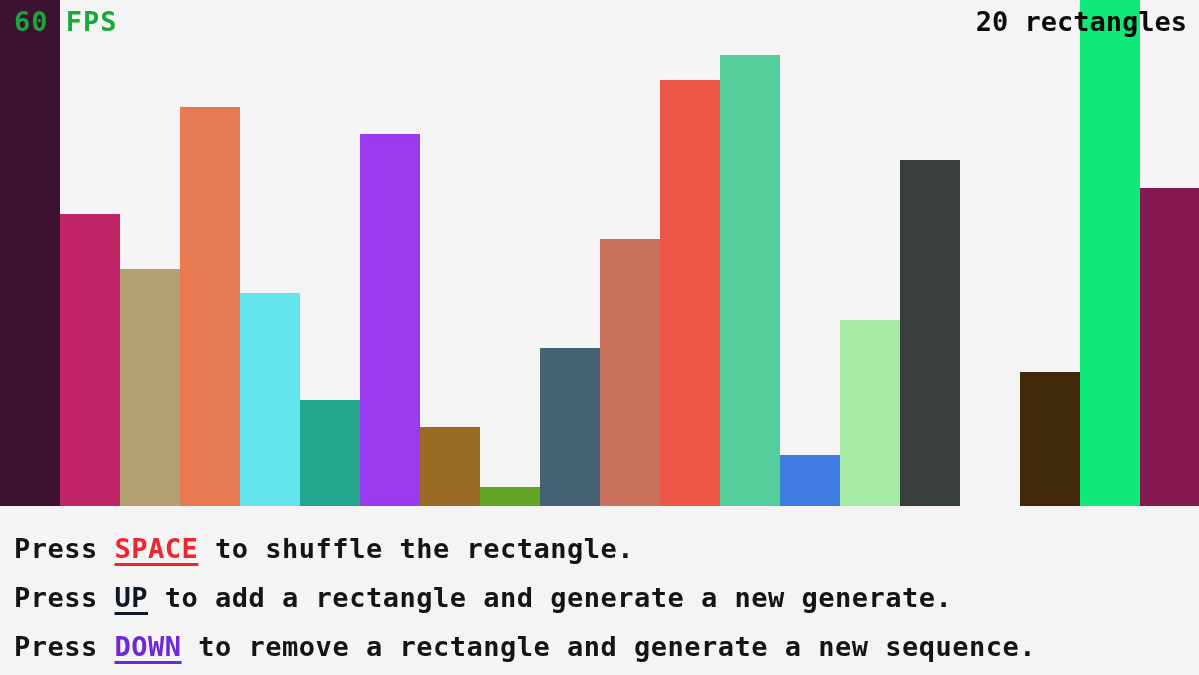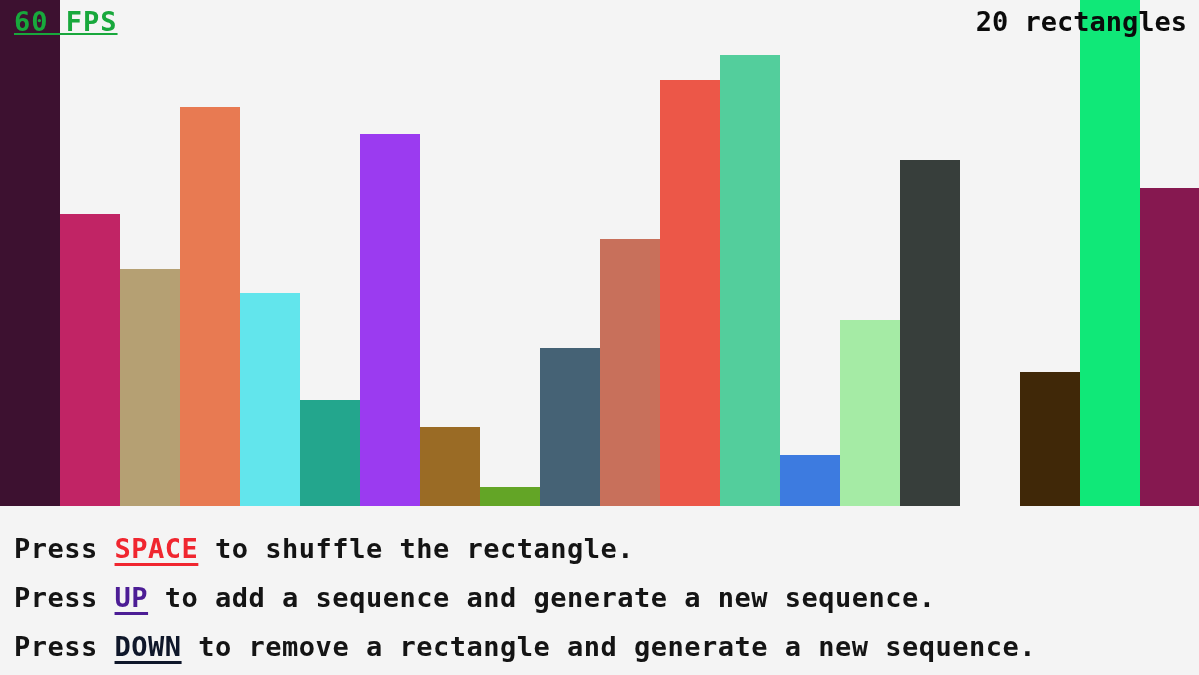--- a/index.html
+++ b/index.html
@@ -37,21 +37,20 @@
     position: absolute;
     left: 14px;
     top: 8px;
     font-family: "DejaVu Sans Mono", monospace;
     font-size: 27px;
     font-weight: 700;
     letter-spacing: 1px;
     color: #18A83C;
     line-height: 1;
     white-space: pre;
-    text-decoration: underline;
   }
   #rect-count {
     position: absolute;
     right: 12px;
     top: 8px;
     font-family: "DejaVu Sans Mono", monospace;
     font-size: 27px;
     font-weight: 700;
     letter-spacing: 0px;
     color: #0B0B0B;
@@ -114,17 +113,17 @@
       <div class="bar" style="left: 1080px; width: 60px; height: 506px; background: rgb(16, 232, 120);"></div>
       <div class="bar" style="left: 1140px; width: 59px; height: 318px; background: rgb(134, 24, 80);"></div>
     </div>
 
   <div id="fps-counter">60 FPS</div>
 
   <div id="rect-count">20 rectangles</div>
 
   <div id="instructions">
       <div class="instruction-line"><span>Press </span><span class="key" style="color: rgb(240, 38, 47); text-align: right;">SPACE</span><span> to shuffle the rectangle.</span></div>
-      <div class="instruction-line"><span>Press </span><span class="key" style="color: #4c1d95;">UP</span><span> to add a sequence and generate a new sequence.</span></div>
-      <div class="instruction-line"><span>Press </span><span class="key" style="color: #0f172a;">DOWN</span><span> to remove a rectangle and generate a new sequence.</span></div>
+      <div class="instruction-line"><span>Press </span><span class="key" style="color: #0f172a;">UP</span><span> to add a rectangle and generate a new generate.</span></div>
+      <div class="instruction-line"><span>Press </span><span class="key" style="color: #6d28d9;">DOWN</span><span> to remove a rectangle and generate a new sequence.</span></div>
     </div>
 
 </div>
 
 </body></html>

